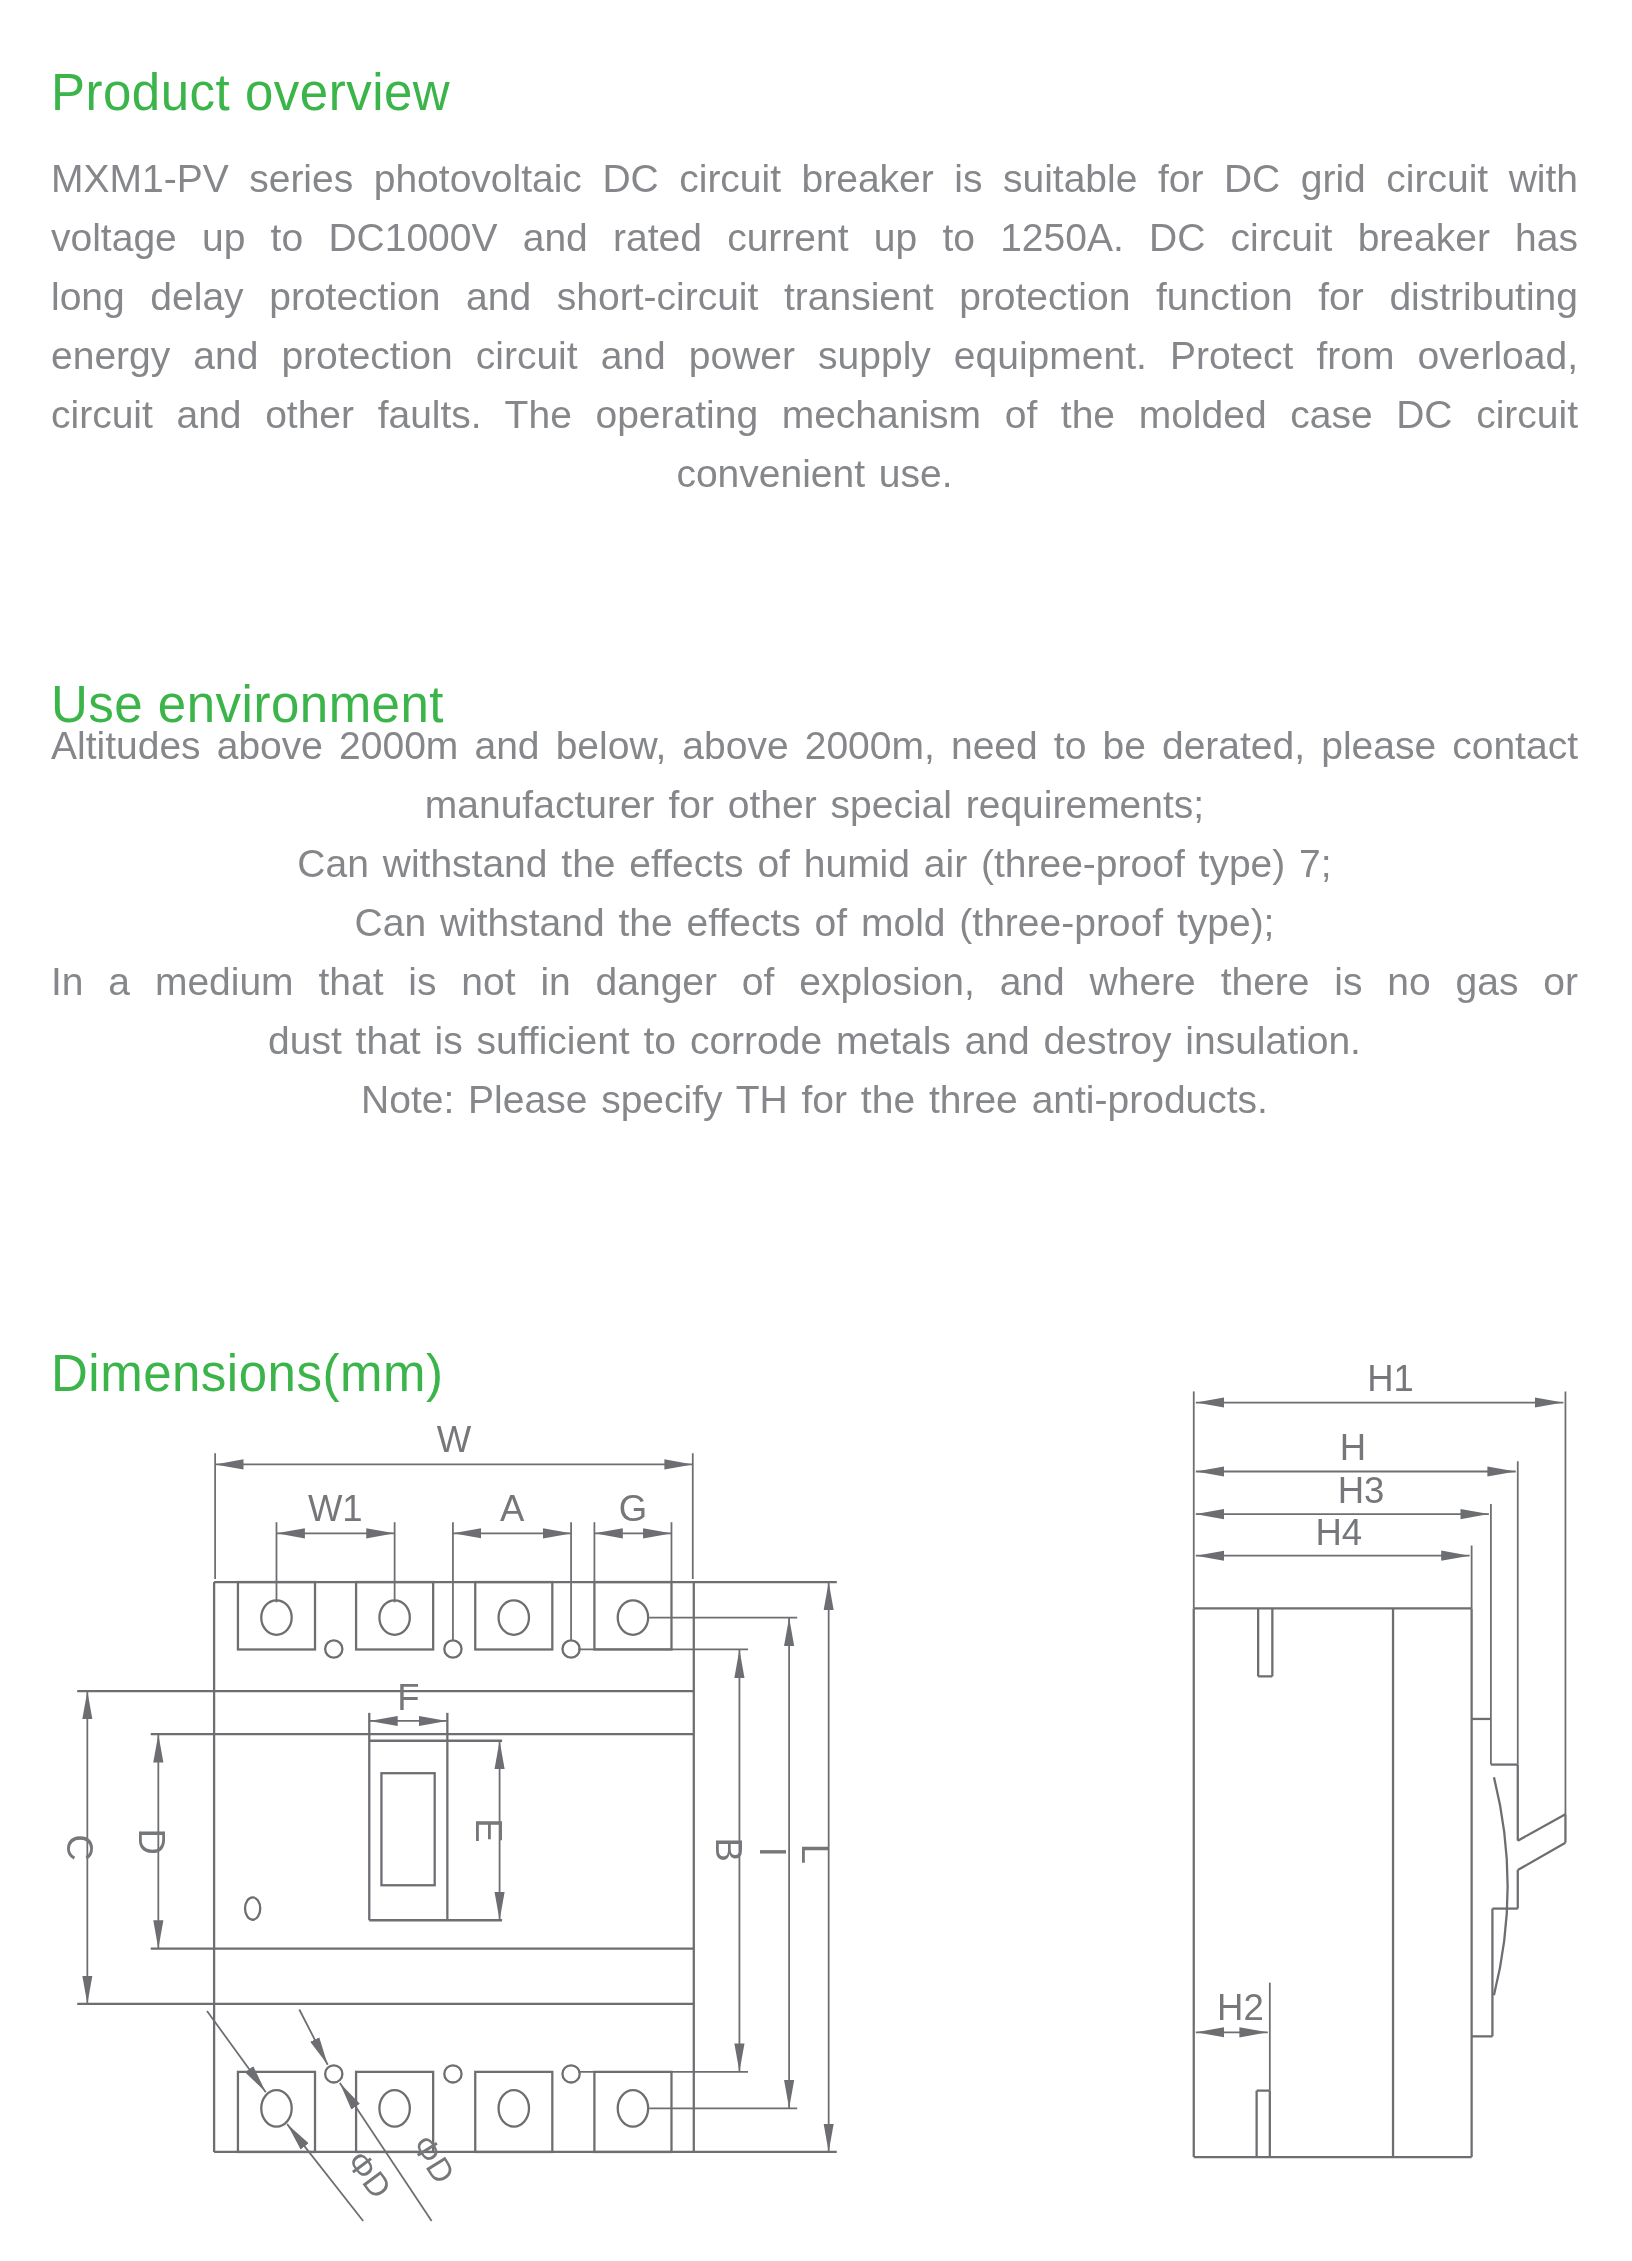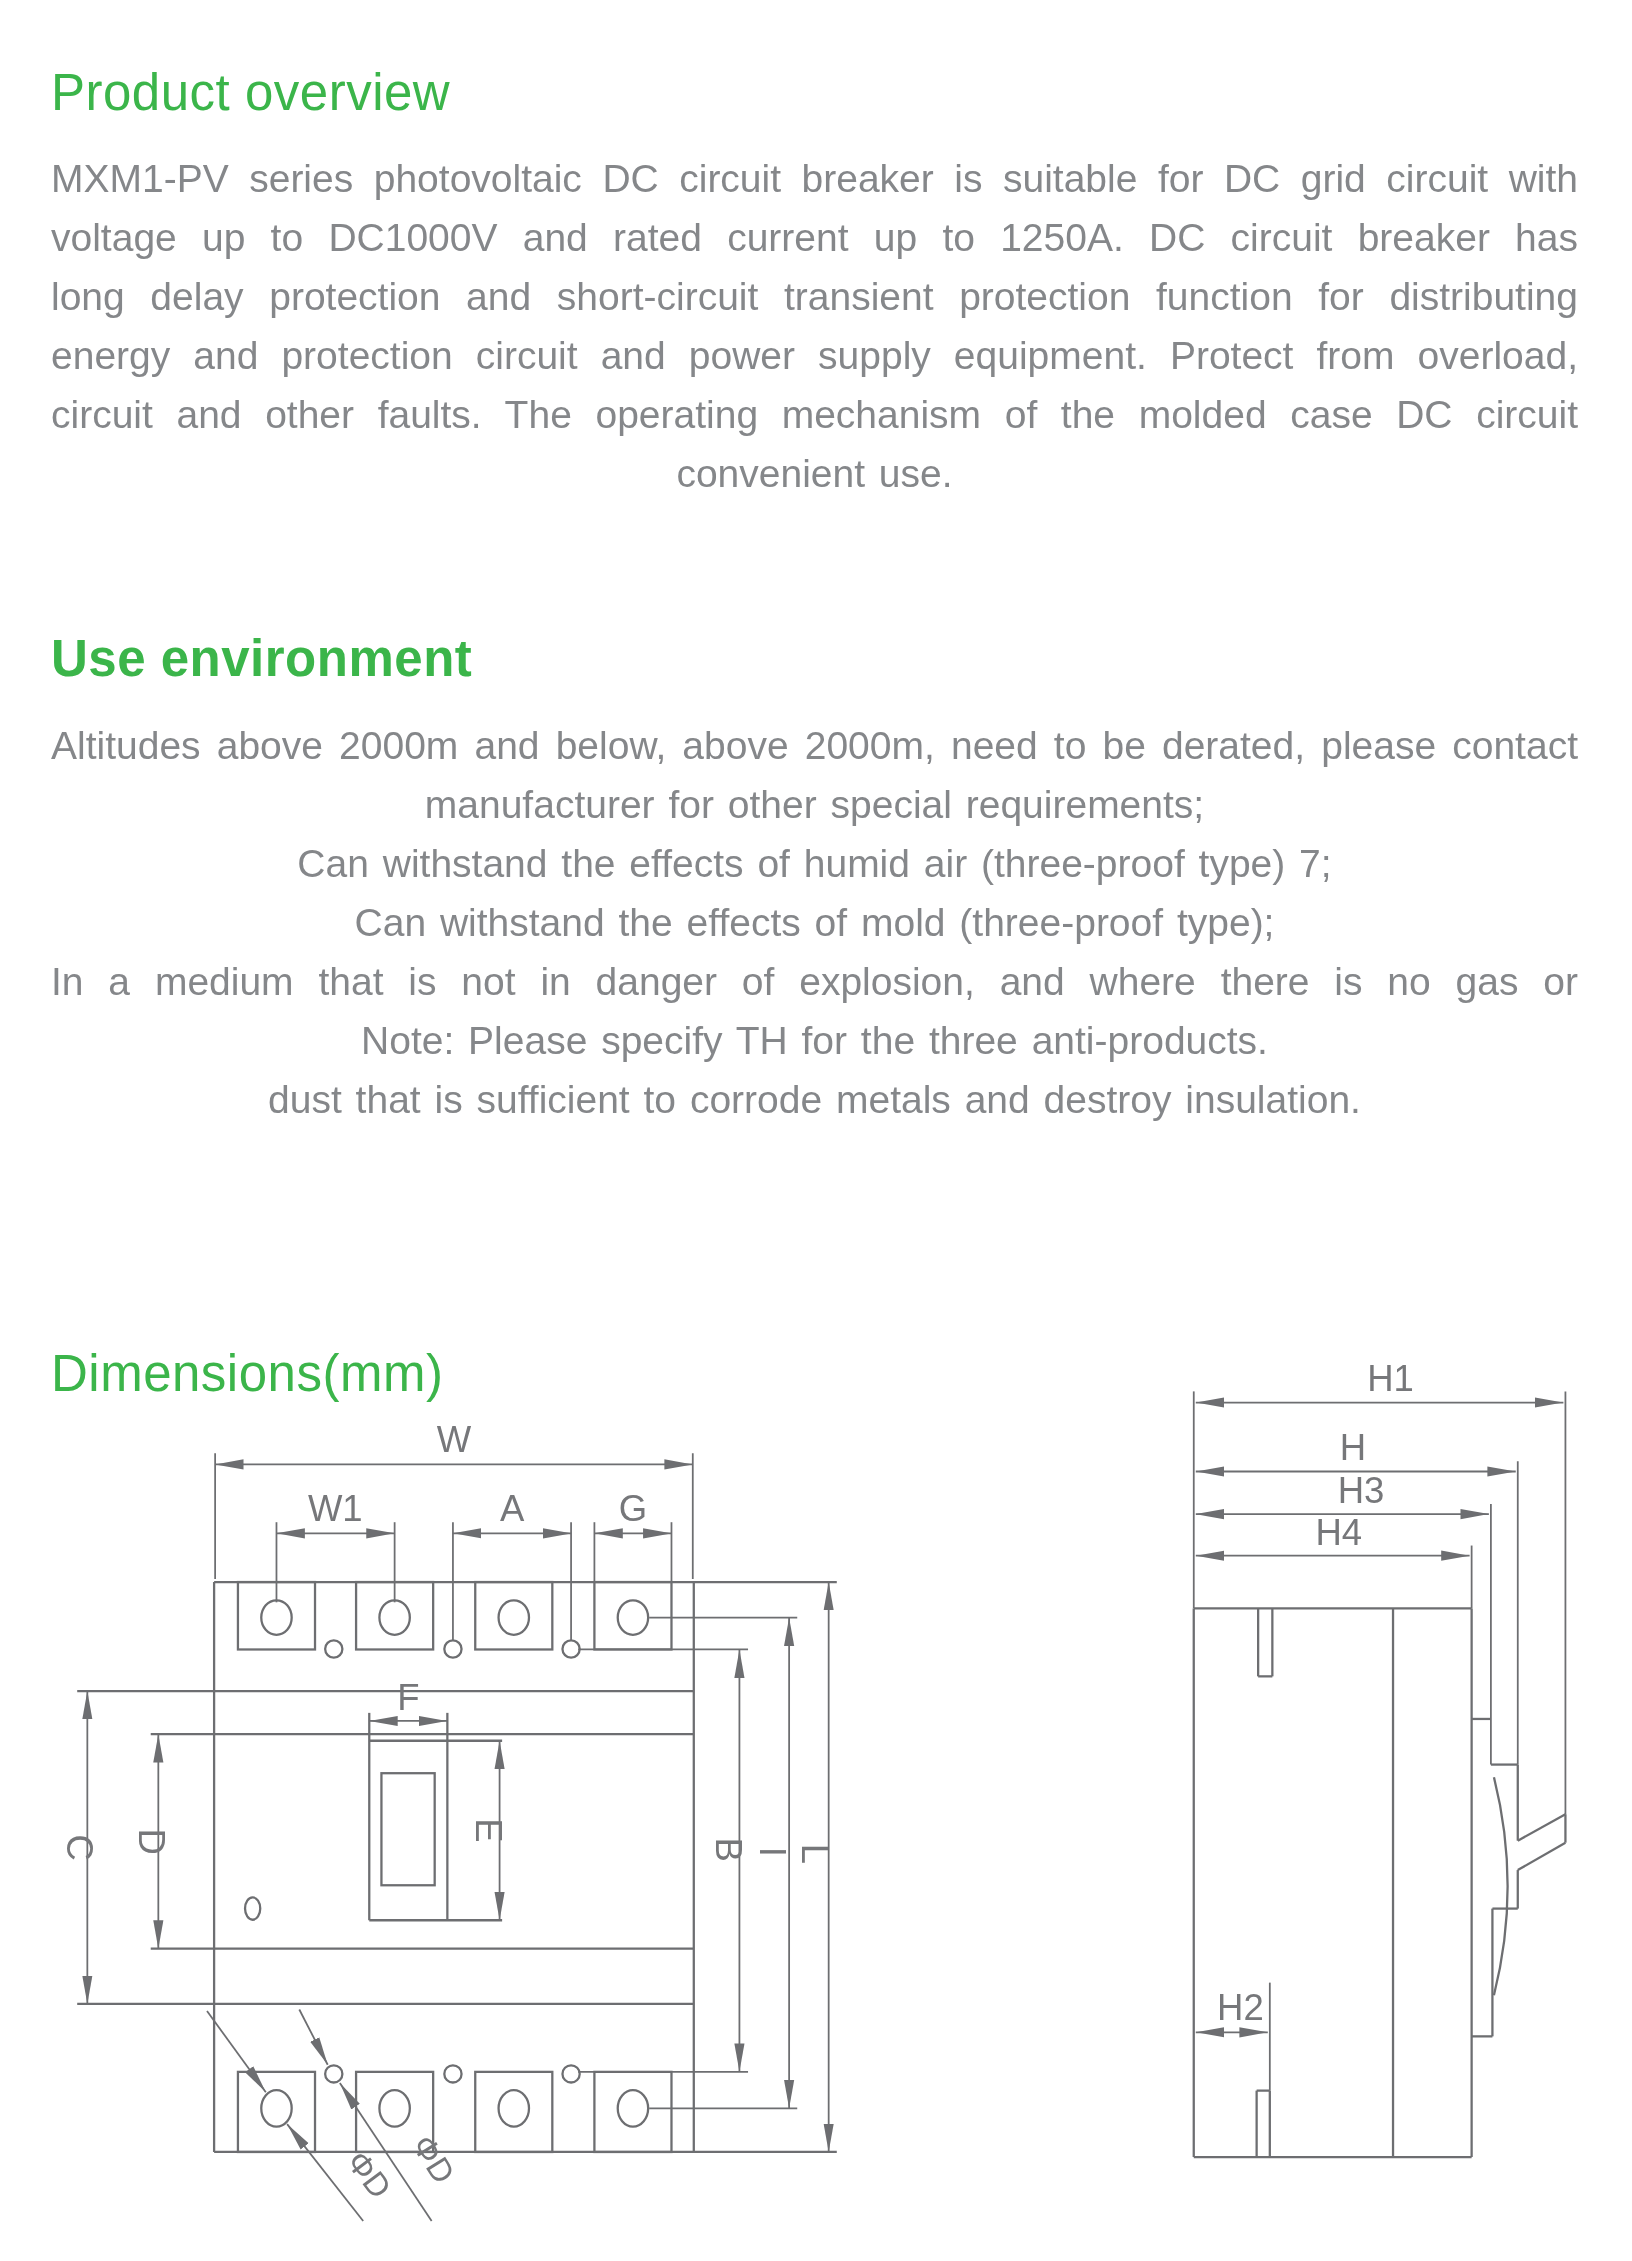--- a/index.html
+++ b/index.html
@@ -42,30 +42,30 @@
 
   <div class="para" style="top:149px;">
     <div class="pline j">MXM1-PV series photovoltaic DC circuit breaker is suitable for DC grid circuit with rated</div>
     <div class="pline j">voltage up to DC1000V and rated current up to 1250A. DC circuit breaker has overload</div>
     <div class="pline j">long delay protection and short-circuit transient protection function for distributing electric</div>
     <div class="pline j">energy and protection circuit and power supply equipment. Protect from overload, short</div>
     <div class="pline j">circuit and other faults. The operating mechanism of the molded case DC circuit breaker</div>
     <div class="pline">convenient use.</div>
   </div>
 
-  <div class="heading" style="top:628px;font-weight:bold;">Use environment</div>
+  <div class="heading" style="top:674px;">Use environment</div>
 
   <div class="para" style="top:716px;">
     <div class="pline j">Altitudes above 2000m and below, above 2000m, need to be derated, please contact the</div>
     <div class="pline">manufacturer for other special requirements;</div>
     <div class="pline">Can withstand the effects of humid air (three-proof type) 7;</div>
     <div class="pline">Can withstand the effects of mold (three-proof type);</div>
     <div class="pline j">In a medium that is not in danger of explosion, and where there is no gas or conductive</div>
+    <div class="pline">dust that is sufficient to corrode metals and destroy insulation.</div>
     <div class="pline">Note: Please specify TH for the three anti-products.</div>
-    <div class="pline">dust that is sufficient to corrode metals and destroy insulation.</div>
   </div>
 
   <div class="heading" style="top:1343px;">Dimensions(mm)</div>
 
   <svg width="1633" height="2261" viewBox="0 0 3220 4459">
     <defs>
       <marker id="ah" viewBox="0 0 56 24" refX="56" refY="12" markerWidth="56" markerHeight="24" markerUnits="userSpaceOnUse" orient="auto-start-reverse">
         <path d="M56,12 L0,2 L0,22 z" fill="#6d6e71"></path>
       </marker>
     </defs>

